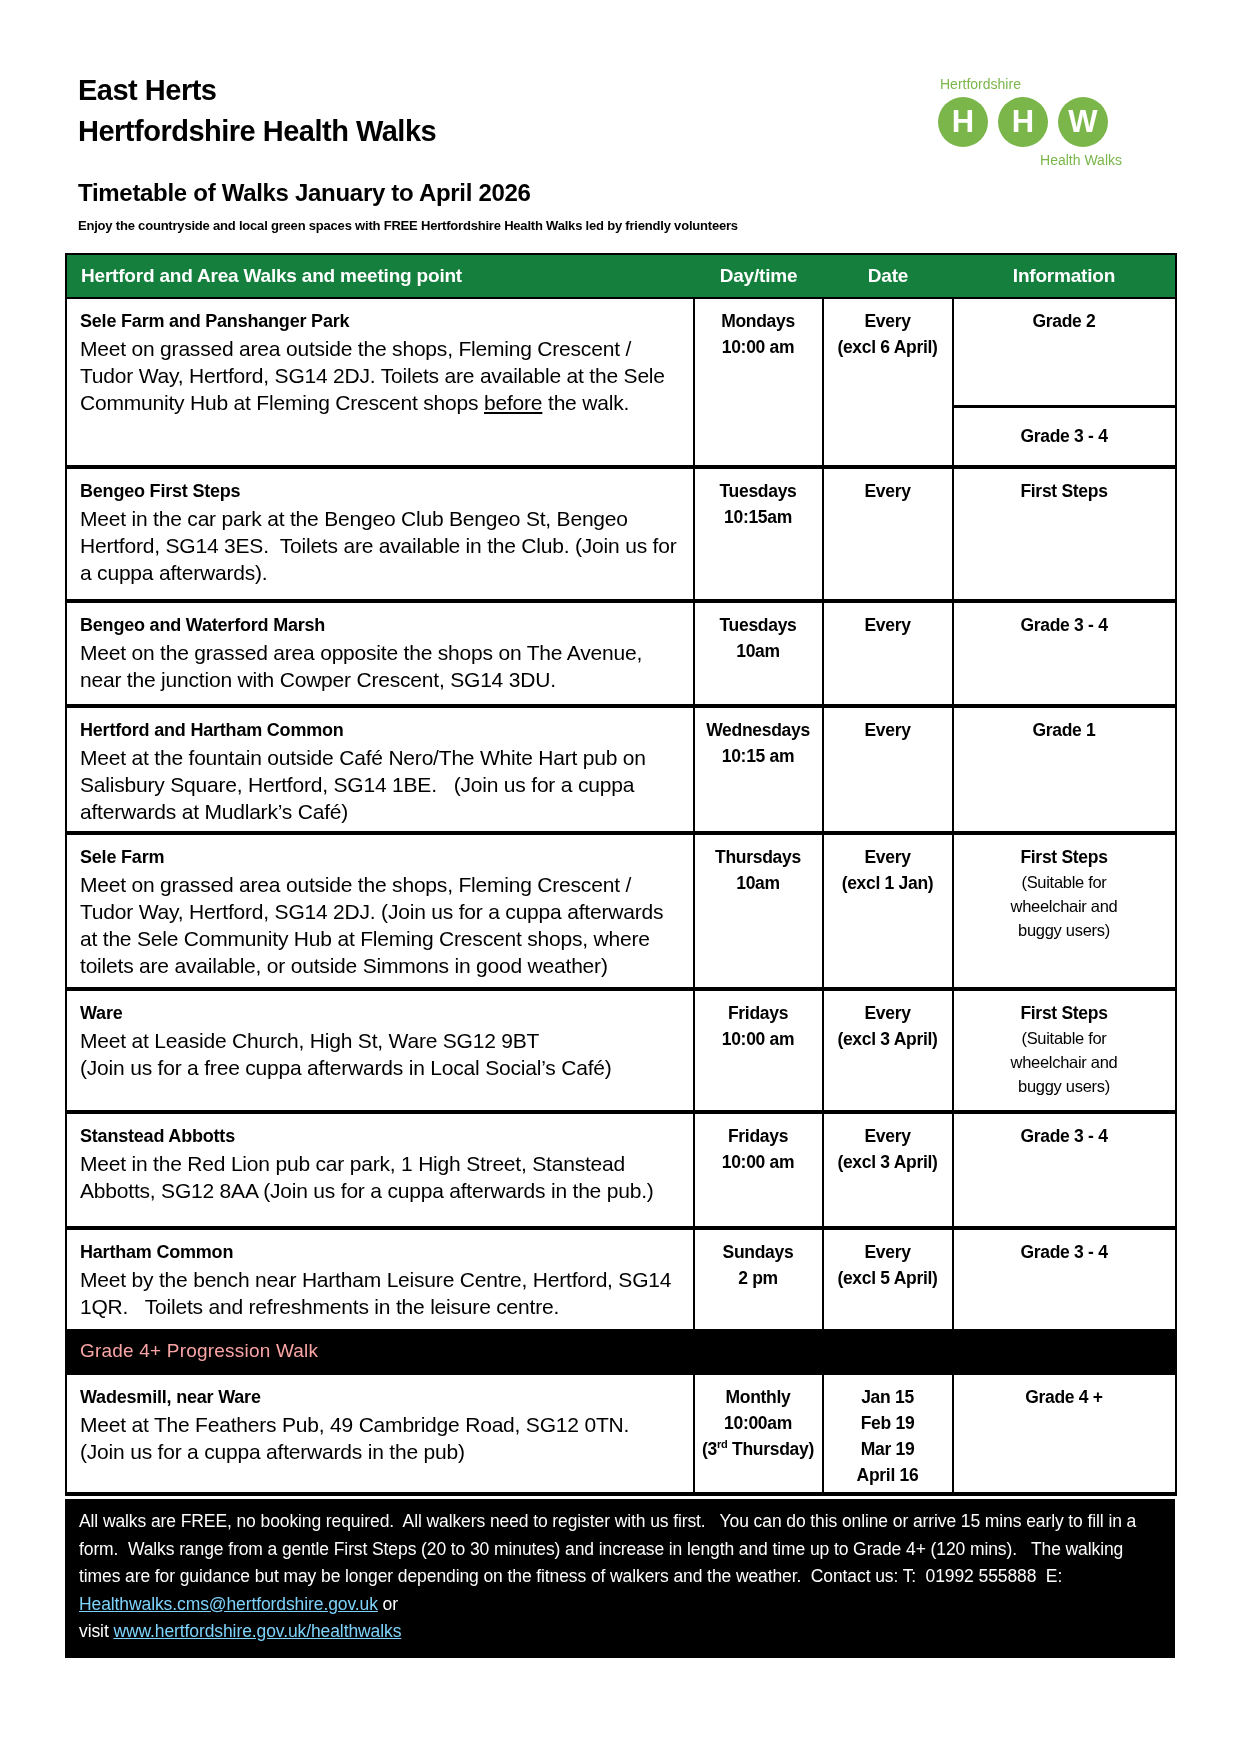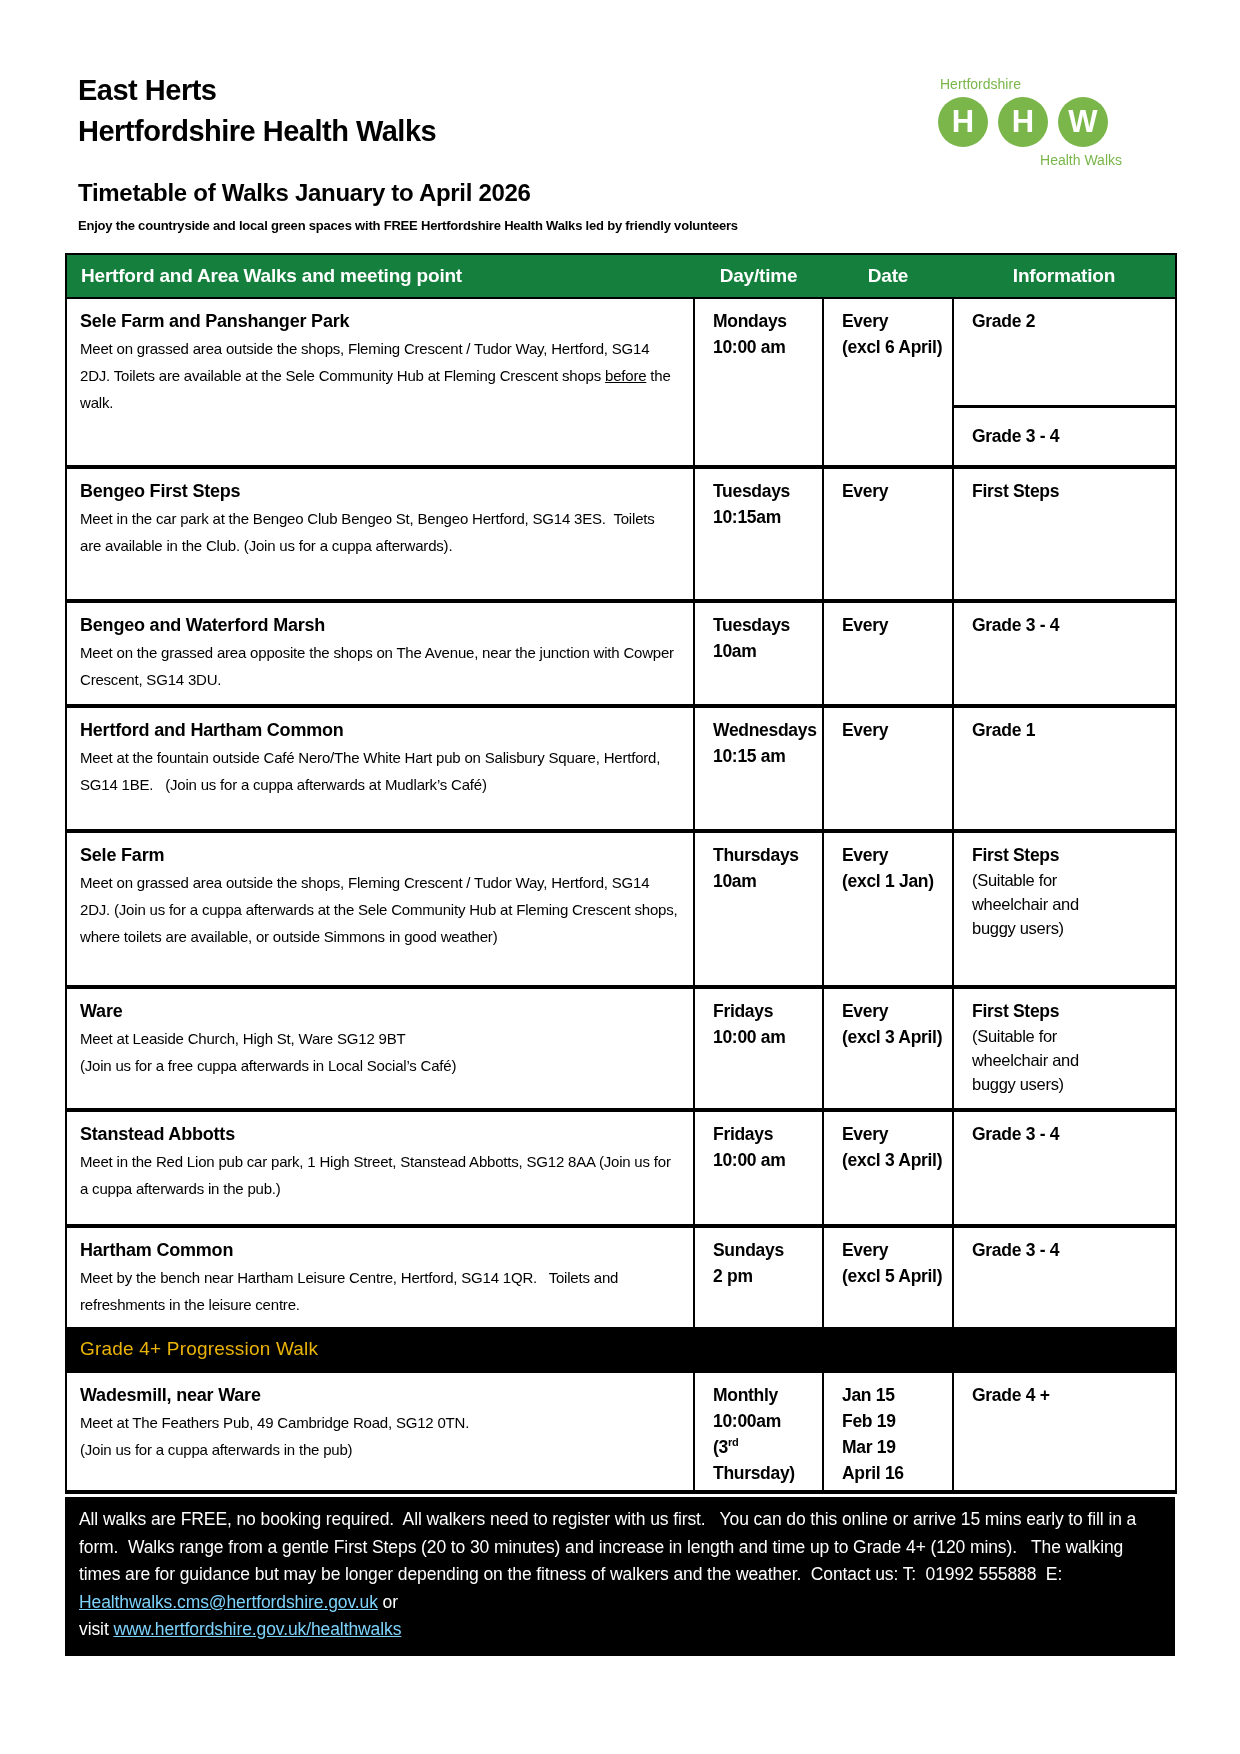--- a/index.html
+++ b/index.html
@@ -33,34 +33,34 @@
     table-layout: fixed; border: 2px solid #000; border-bottom-width: 4px; }
   thead th { background: #15803d; color: #fff; font-size: 19px; font-weight: bold;
     height: 44px; border: 0; letter-spacing: -0.2px; }
   th.c1 { text-align: left; padding-left: 14px; }
   th.cc { text-align: center; }
 
   tbody td { border: 2px solid #000; vertical-align: top; padding-top: 9px; }
   tr.rs td { border-top: 4px solid #000; }
   td.walk { padding: 9px 14px 6px 13px; }
   .walk-title { font-weight: bold; font-size: 18px; line-height: 27px; letter-spacing: -0.2px; }
-  .walk-desc { font-size: 15px; line-height: 27px; letter-spacing: -0.2px; white-space: pre-wrap; }
+  .walk-desc { font-size: 21px; line-height: 27px; letter-spacing: -0.2px; white-space: pre-wrap; }
   .walk-desc .u { text-decoration: underline; }
-  td.day, td.date, td.info { font-weight: bold; font-size: 17.5px;
-    line-height: 26px; letter-spacing: -0.3px; padding-left: 18px; padding-right: 2px; }
+  td.day, td.date, td.info { text-align: center; font-weight: bold; font-size: 17.5px;
+    line-height: 26px; letter-spacing: -0.3px; padding-left: 1px; padding-right: 2px; }
   .info-sub { font-weight: normal; font-size: 16.5px; line-height: 24px; white-space: pre-wrap; }
   sup.ord { font-size: 11px; vertical-align: super; line-height: 0; }
 
   tr.tr1a { height: 108px; } tr.tr1a td.info { border-bottom: 3px solid #000; }
   tr.tr1b { height: 61px; }  tr.tr1b td.info { vertical-align: middle; padding-top: 0; }
   tr.tr2 { height: 134px; } tr.tr3 { height: 105px; } tr.tr4 { height: 125px; }
   tr.tr5 { height: 156px; } tr.tr6 { height: 123px; } tr.tr7 { height: 116px; }
   tr.tr8 { height: 103px; } tr.tr9 { height: 121px; }
 
-  tr.section td { background: #000; color: #eab308; font-weight: normal; font-size: 19px;
+  tr.section td { background: #000; color: #fca5a5; font-weight: normal; font-size: 19px;
     height: 42px; vertical-align: middle; padding: 0 0 2px 13px; letter-spacing: 0.2px; }
 
   
   .footer { margin: 3px 65px 0; background: #000; color: #fff;
     padding: 9px 16px 12px 14px; font-size: 17.5px; line-height: 27.5px;
     letter-spacing: -0.1px; white-space: pre-wrap; }
   .footer a { color: #7dd3fc; }
 </style>
 </head>
 <body>

